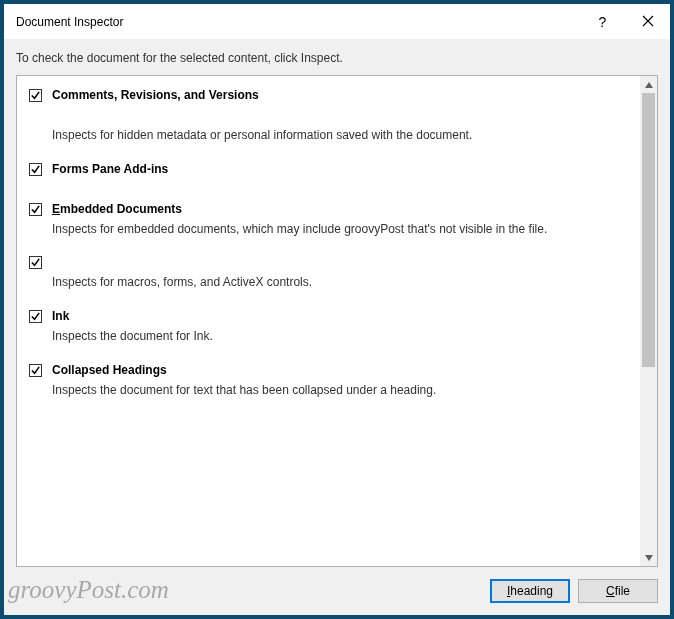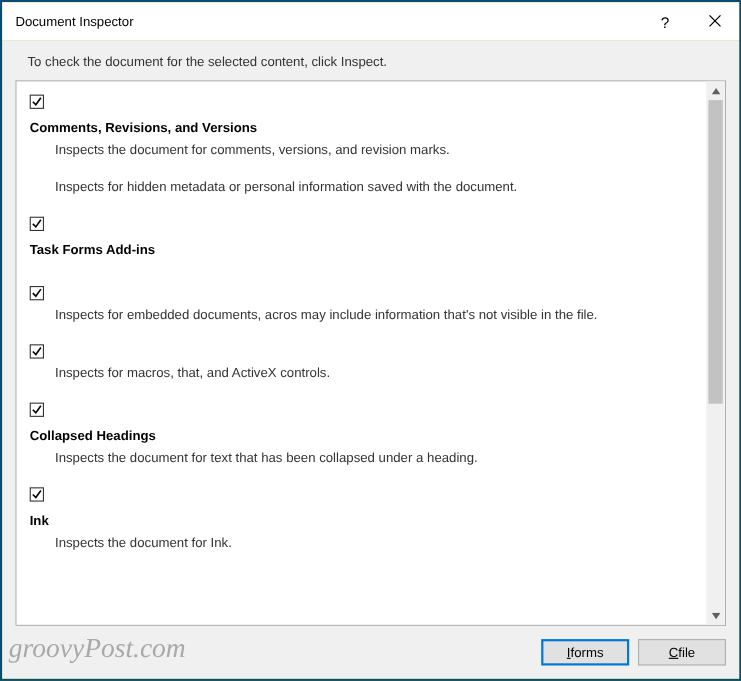--- a/index.html
+++ b/index.html
@@ -7,24 +7,24 @@
       font-family: "Segoe UI", Tahoma, sans-serif;
       font-size: 12px;
       background: #fff;
       width: 674px;
       height: 619px;
       overflow: hidden;
     }
     .dialog {
       width: 674px;
       height: 619px;
-      border: 2px solid #0c4a6e;
+      border: 4px solid #0c4a6e;
       display: flex;
       flex-direction: column;
-      background: #84cc16;
+      background: #fde047;
     }
     .titlebar {
       height: 35px;
       display: flex;
       align-items: center;
       padding: 0 0 0 12px;
       background: #fff;
     }
     .titlebar-title {
       flex: 1;
@@ -45,43 +45,41 @@
       background: #f0f0f0;
       padding: 12px 12px 0 12px;
       display: flex;
       flex-direction: column;
       min-height: 0;
     }
     .intro {
       font-size: 12px;
       color: #333;
       margin-bottom: 10px;
-      margin-left: 11px;
     }
     .scroll-wrap {
       flex: 1;
       display: flex;
       border: 1px solid #b0b0b0;
       background: #fff;
       min-height: 0;
     }
     .list {
       flex: 1;
       overflow: hidden;
       padding: 2px 0;
     }
     .item {
       padding: 10px 10px 10px 12px;
     }
     .item-head {
       display: flex;
-      align-items: flex-start;
+      align-items: center;
       gap: 10px;
       margin-bottom: 6px;
-      flex-direction: column;
     }
     .checkbox {
       width: 13px;
       height: 13px;
       border: 1px solid #333;
       display: flex;
       align-items: center;
       justify-content: center;
       flex-shrink: 0;
     }
@@ -180,82 +178,82 @@
 
         <div class="item">
           <div class="item-head">
             <div class="checkbox">
               <svg viewBox="0 0 12 12">
                   <path d="M2 6 L5 9 L10 2" stroke="#000" stroke-width="1.6" fill="none"></path>
                 </svg>
             </div>
             <div class="item-title">Comments, Revisions, and Versions</div>
           </div>
-          <div class="item-desc">Inspects the document for comments, versions, and revision marks.</div>
         </div>
 
         <div class="item">
           <div class="item-desc">Inspects for hidden metadata or personal information saved with the document.</div>
         </div>
 
         <div class="item">
           <div class="item-head">
             <div class="checkbox">
               <svg viewBox="0 0 12 12">
                   <path d="M2 6 L5 9 L10 2" stroke="#000" stroke-width="1.6" fill="none"></path>
                 </svg>
             </div>
-            <div class="item-title">Task Forms Add-ins</div>
-          </div>
-        </div>
-
-        <div class="item">
-          <div class="item-head">
-            <div class="checkbox">
-              <svg viewBox="0 0 12 12">
-                  <path d="M2 6 L5 9 L10 2" stroke="#000" stroke-width="1.6" fill="none"></path>
-                </svg>
-            </div>
-          </div>
-          <div class="item-desc">Inspects for embedded documents, acros may include information that's not visible in the file.</div>
-        </div>
-
-        <div class="item">
-          <div class="item-head">
-            <div class="checkbox">
-              <svg viewBox="0 0 12 12">
-                  <path d="M2 6 L5 9 L10 2" stroke="#000" stroke-width="1.6" fill="none"></path>
-                </svg>
-            </div>
-          </div>
-          <div class="item-desc">Inspects for macros, that, and ActiveX controls.</div>
+            <div class="item-title">Forms Pane Add-ins</div>
+          </div>
+        </div>
+
+        <div class="item">
+          <div class="item-head">
+            <div class="checkbox">
+              <svg viewBox="0 0 12 12">
+                  <path d="M2 6 L5 9 L10 2" stroke="#000" stroke-width="1.6" fill="none"></path>
+                </svg>
+            </div>
+            <div class="item-title"><span class="uC">E</span><span>mbedded Documents</span></div>
+          </div>
+          <div class="item-desc">Inspects for embedded documents, which may include groovyPost that's not visible in the file.</div>
+        </div>
+
+        <div class="item">
+          <div class="item-head">
+            <div class="checkbox">
+              <svg viewBox="0 0 12 12">
+                  <path d="M2 6 L5 9 L10 2" stroke="#000" stroke-width="1.6" fill="none"></path>
+                </svg>
+            </div>
+          </div>
+          <div class="item-desc">Inspects for macros, forms, and ActiveX controls.</div>
+        </div>
+
+        <div class="item">
+          <div class="item-head">
+            <div class="checkbox">
+              <svg viewBox="0 0 12 12">
+                  <path d="M2 6 L5 9 L10 2" stroke="#000" stroke-width="1.6" fill="none"></path>
+                </svg>
+            </div>
+            <div class="item-title">Ink</div>
+          </div>
+          <div class="item-desc">Inspects the document for Ink.</div>
         </div>
 
         <div class="item">
           <div class="item-head">
             <div class="checkbox">
               <svg viewBox="0 0 12 12">
                   <path d="M2 6 L5 9 L10 2" stroke="#000" stroke-width="1.6" fill="none"></path>
                 </svg>
             </div>
             <div class="item-title">Collapsed Headings</div>
           </div>
           <div class="item-desc">Inspects the document for text that has been collapsed under a heading.</div>
-        </div>
-
-        <div class="item">
-          <div class="item-head">
-            <div class="checkbox">
-              <svg viewBox="0 0 12 12">
-                  <path d="M2 6 L5 9 L10 2" stroke="#000" stroke-width="1.6" fill="none"></path>
-                </svg>
-            </div>
-            <div class="item-title">Ink</div>
-          </div>
-          <div class="item-desc">Inspects the document for Ink.</div>
         </div>
 
       </div>
 
       <div class="scrollbar">
         <div class="scroll-arrow">
           <svg width="8" height="6" viewBox="0 0 8 6">
               <path d="M4 0 L8 6 L0 6 Z" fill="#606060"></path>
             </svg>
         </div>
@@ -266,21 +264,21 @@
           <svg width="8" height="6" viewBox="0 0 8 6">
               <path d="M4 6 L8 0 L0 0 Z" fill="#606060"></path>
             </svg>
         </div>
       </div>
     </div>
 
     <div class="button-row">
       <button class="btn primary">
           <span class="uC">I</span>
-          <span>forms</span>
+          <span>heading</span>
         </button>
       <button class="btn">
           <span class="uC">C</span>
           <span>file</span>
         </button>
     </div>
   </div>
 </div>
 
 <div class="watermark">groovyPost.com</div>

